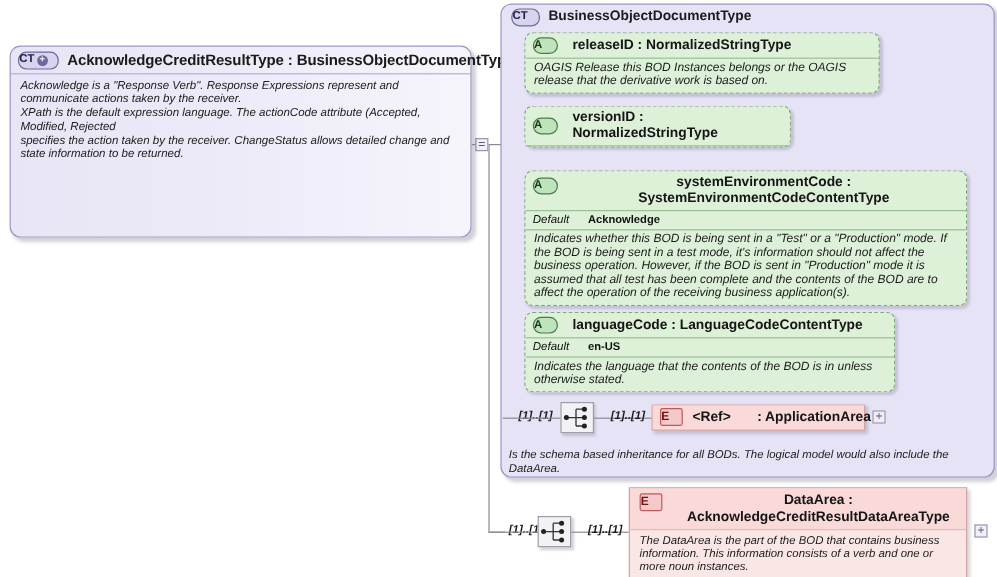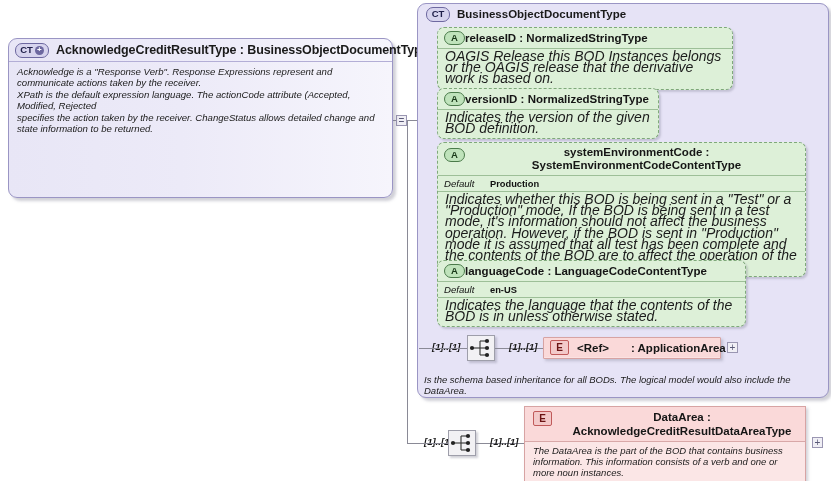--- a/index.html
+++ b/index.html
@@ -70,21 +70,21 @@
     line-height: 11.4px;
     color: #202020;
   }
   #left-type-doc p { margin: 0 0 9px 0; }
   #left-type-doc p:last-child { margin-bottom: 0; }
 
   
   .badge {
     display: inline-flex;
     align-items: center;
-    justify-content: center;
+    justify-content: flex-start;
     box-sizing: border-box;
     font-weight: bold;
     font-family: "Liberation Sans", sans-serif;
     line-height: 1;
     flex: 0 0 auto;
   }
   .badge-ct {
     width: 34px; height: 15px;
     border: 1px solid #6d68a0;
     border-radius: 7px;
@@ -161,21 +161,21 @@
     box-shadow: 2px 2px 2px rgba(120,120,140,0.30);
   }
   .attr-head {
     display: flex;
     align-items: center;
     padding: 3px 6px 3px 6px;
     background: #ddf0d8;
     border-radius: 7px 7px 0 0;
   }
   .attr-head .attr-name {
-    margin-left: 0;
+    margin-left: 12px;
     font-size: 11.5px;
     font-weight: bold;
     color: #151515;
     line-height: 13px;
   }
   .attr-head.two-line { align-items: flex-start; }
   .attr-head.two-line .badge-a { margin-top: 1px; }
   .attr-sep {
     height: 1px;
     background: #9dbf98;
@@ -194,21 +194,21 @@
     flex: 0 0 auto;
   }
   .attr-default .val {
     font-weight: bold;
     color: #111;
     font-size: 9.3px;
   }
   .attr-doc {
     padding: 2px 7px 4px 7px;
     font-style: italic;
-    font-size: 14px;
+    font-size: 10px;
     line-height: 11.2px;
     color: #1b1b1b;
   }
 
   
   .elem-card {
     position: absolute;
     box-sizing: border-box;
     background: #fbe2e2;
     border: 1px solid #d7a3a3;
@@ -360,32 +360,31 @@
     <div class="attr-sep"></div>
     <div class="attr-doc">OAGIS Release this BOD Instances belongs or the OAGIS release that the derivative work is based on.</div>
   </div>
 
   <div class="attr-card" style="left:437px; top:88px; width:222px;">
     <div class="attr-head">
       <span class="badge badge-a">A</span>
       <span class="attr-name">versionID : NormalizedStringType</span>
     </div>
     <div class="attr-sep"></div>
-    <div class="attr-doc">Indicates the version of the given BOD definition.</div>
   </div>
 
   <div class="attr-card" style="left:437px; top:142px; width:369px;">
     <div class="attr-head two-line" style="display:block; position:relative; padding:3px 6px 3px 6px;">
       <span class="badge badge-a" style="position:absolute; left:6px; top:4px;">A</span>
       <span class="attr-name" style="display:block; margin-left:0; padding-left:30px; text-align:center;">systemEnvironmentCode : SystemEnvironmentCodeContentType</span>
     </div>
     <div class="attr-sep"></div>
     <div class="attr-default">
       <span class="lbl">Default</span>
-      <span class="val">Production</span>
+      <span class="val">Acknowledge</span>
     </div>
     <div class="attr-sep"></div>
     <div class="attr-doc">Indicates whether this BOD is being sent in a "Test" or a "Production" mode. If the BOD is being sent in a test mode, it's information should not affect the business operation. However, if the BOD is sent in "Production" mode it is assumed that all test has been complete and the contents of the BOD are to affect the operation of the receiving business application(s).</div>
   </div>
 
   <div class="attr-card" style="left:437px; top:260px; width:309px;">
     <div class="attr-head">
       <span class="badge badge-a">A</span>
       <span class="attr-name">languageCode : LanguageCodeContentType</span>
     </div>

